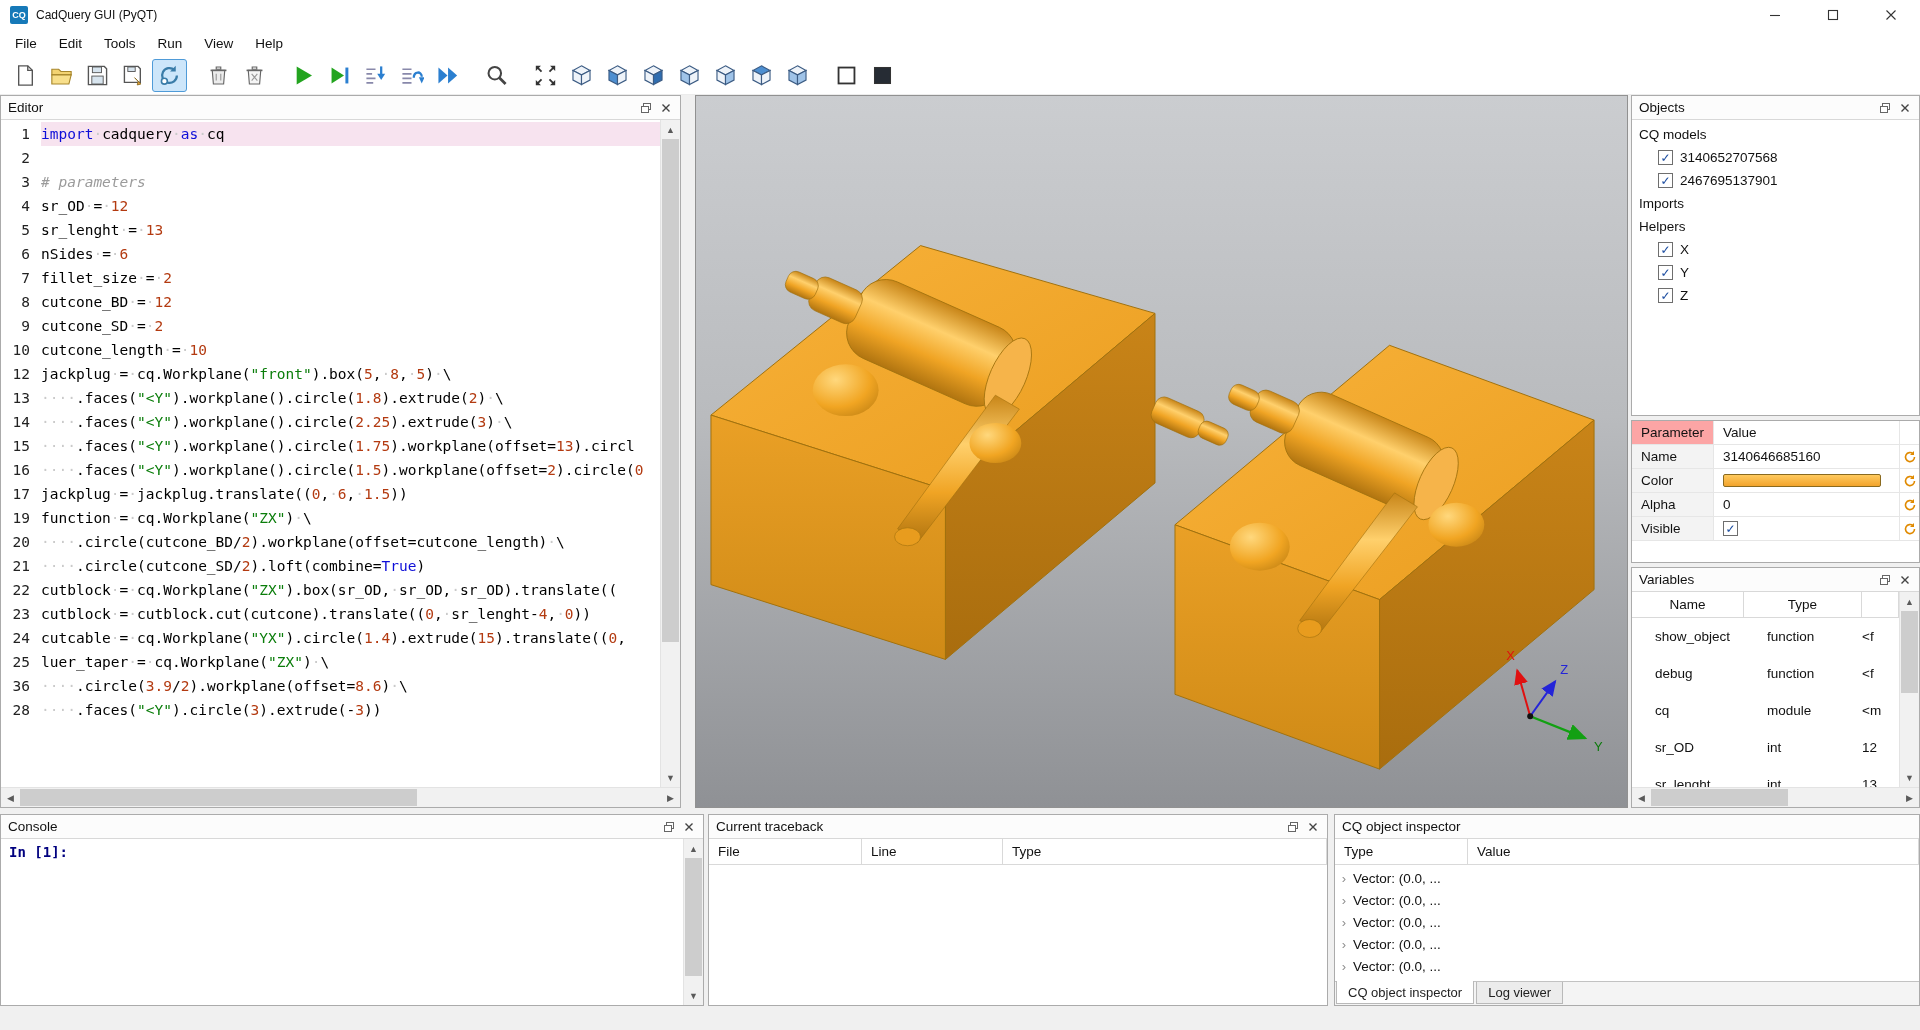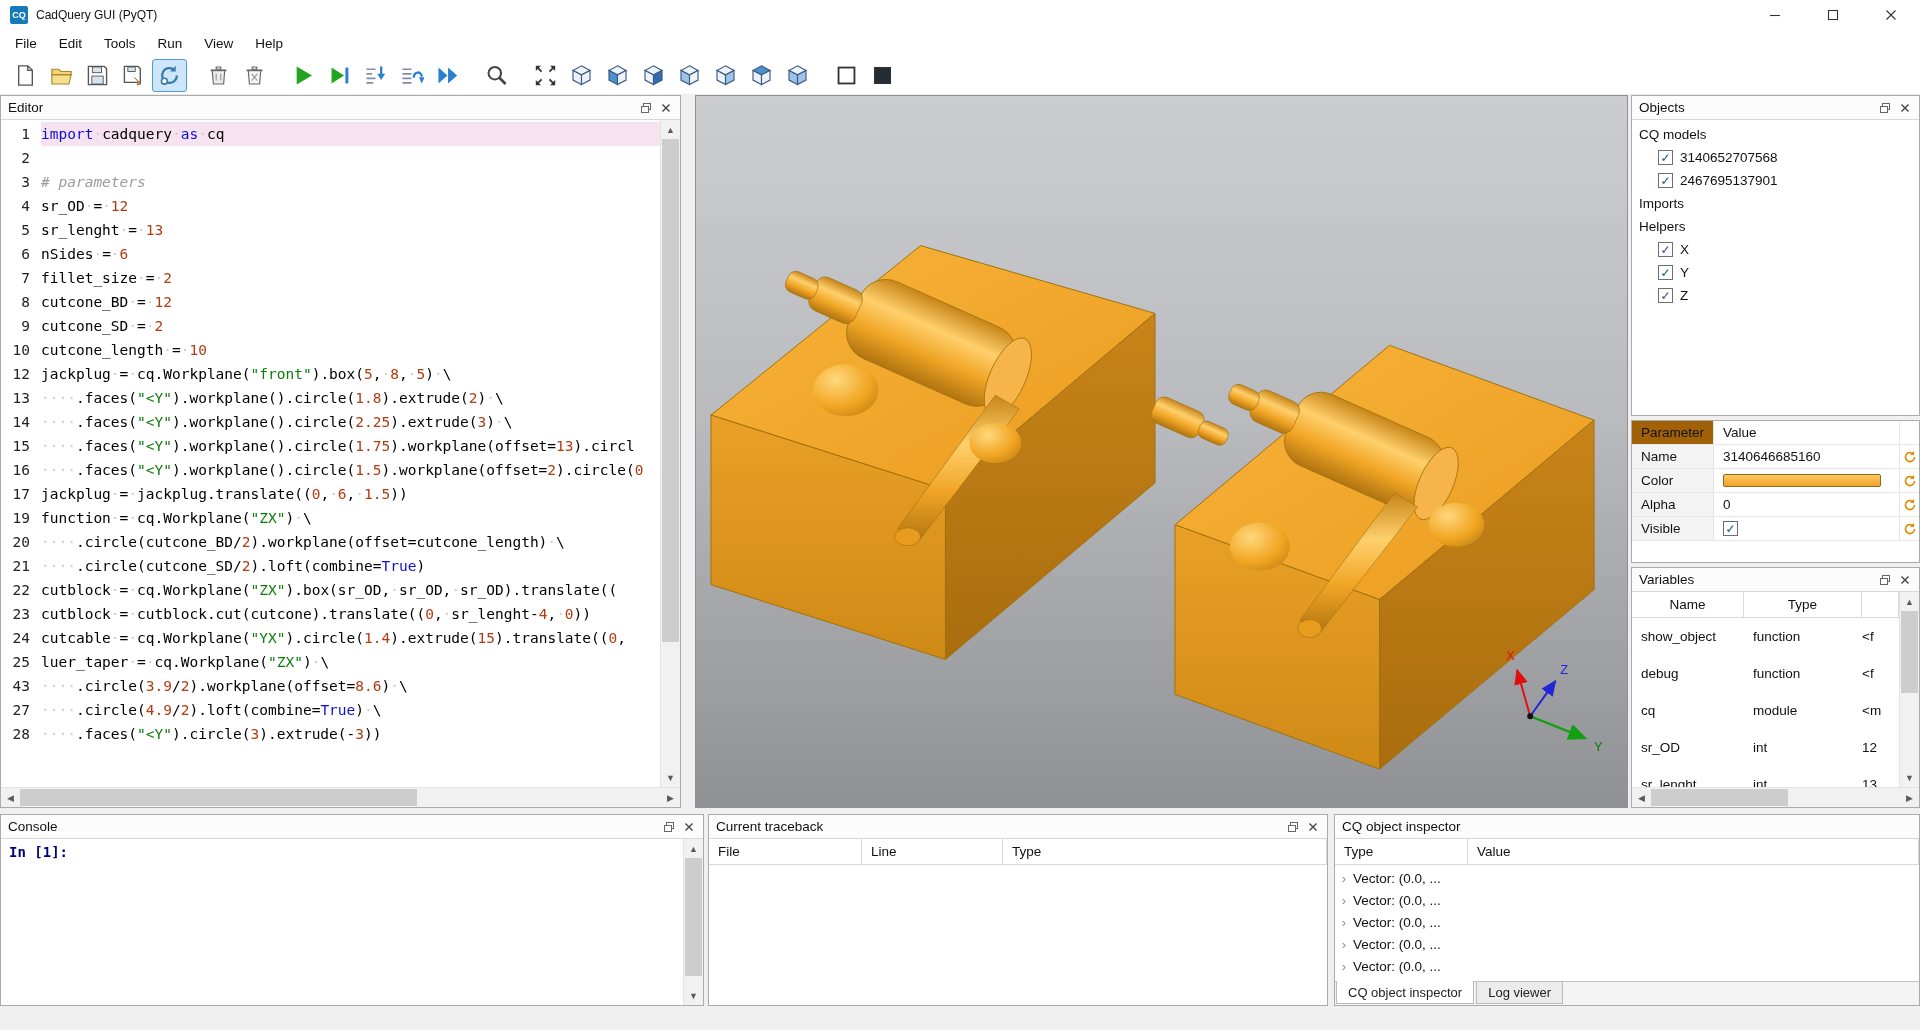--- a/index.html
+++ b/index.html
@@ -60,38 +60,38 @@
 .objects-panel{flex:0 0 321px}
 #objects-tree{flex:1;overflow:hidden;padding-top:3px}
 .tree-row{height:23px;display:flex;align-items:center;padding-left:7px;font-size:13.5px}
 .tree-row.ind{padding-left:26px}
 .cb{width:15px;height:15px;flex:0 0 15px;border:1px solid #6e6e6e;background:#fff;display:inline-flex;align-items:center;justify-content:center;font-size:12px;line-height:1;color:#1c4da0;margin-right:7px}
 
 .props{flex:0 0 143px;margin-top:4px;border:1px solid #ababab;background:#fff;display:flex;flex-direction:column;font-size:13.5px;overflow:hidden}
 .prop-row{flex:0 0 24px;display:flex;align-items:stretch;border-bottom:1px solid #e6e6e6}
 .prop-cell{display:flex;align-items:center}
 .prop-cell.lab{flex:0 0 82px;padding-left:9px;border-right:1px solid #e6e6e6;background:#f3f3f3}
-.prop-head .prop-cell.lab{background:#a16207}
+.prop-head .prop-cell.lab{background:#fca5a5}
 .prop-cell.val{flex:1;padding-left:9px;min-width:0}
 .prop-reset{flex:0 0 20px;display:flex;align-items:center;justify-content:center;border-left:1px solid #e6e6e6}
 .prop-reset svg{width:14px;height:14px}
 .swatch{width:158px;height:13px;border:1px solid #8a6a1f;border-radius:2px}
 
 .variables-panel{flex:1;margin-top:4px}
 .vars-body{flex:1;display:flex;min-height:0}
 .vars-table{flex:1;display:flex;flex-direction:column;min-width:0;overflow:hidden}
 .vars-head{flex:0 0 26px;display:flex;border-bottom:1px solid #d9d9d9;background:#fff}
 .vars-head>div{display:flex;align-items:center;justify-content:center;border-right:1px solid #d9d9d9;font-size:13.5px}
 .vc-name{flex:0 0 112px}
 .vc-type{flex:0 0 118px}
 .vc-val{flex:1;min-width:0}
 #vars-rows{flex:1;overflow:hidden}
 .var-row{height:37px;display:flex;align-items:center;font-size:13.5px}
 .var-row>div{overflow:hidden;white-space:nowrap}
-.var-row .vc-name,.var-row .vc-type{padding-left:9px}
+.var-row .vc-name,.var-row .vc-type{padding-left:23px}
 
 
 .splitter-h{flex:0 0 6px}
 .bottom{flex:0 0 192px;display:flex;min-height:0}
 .console-panel{flex:0 0 704px}
 .console-body{flex:1;display:flex;min-height:0}
 .console-text{flex:1;padding:5px 8px;font-family:"DejaVu Sans Mono","Liberation Mono",monospace;font-size:14px;font-weight:700;color:#00007f}
 .gapb{flex:0 0 4px}
 .gapb2{flex:0 0 6px}
 .traceback-panel{flex:0 0 620px}
@@ -405,26 +405,22 @@
           </div>
           <div class="cl">
             <span class="ln">24</span>
             <span class="lc"><span class="tk-p">cutcable</span><span class="tk-w">·</span><span class="tk-p">=</span><span class="tk-w">·</span><span class="tk-p">cq.Workplane(</span><span class="tk-s">"YX"</span><span class="tk-p">).circle(</span><span class="tk-n">1.4</span><span class="tk-p">).extrude(</span><span class="tk-n">15</span><span class="tk-p">).translate((</span><span class="tk-n">0</span><span class="tk-p">,</span></span>
           </div>
           <div class="cl">
             <span class="ln">25</span>
             <span class="lc"><span class="tk-p">luer_taper</span><span class="tk-w">·</span><span class="tk-p">=</span><span class="tk-w">·</span><span class="tk-p">cq.Workplane(</span><span class="tk-s">"ZX"</span><span class="tk-p">)</span><span class="tk-w">·</span><span class="tk-p">\</span></span>
           </div>
           <div class="cl">
-            <span class="ln">43</span>
+            <span class="ln">36</span>
             <span class="lc"><span class="tk-w">····</span><span class="tk-p">.circle(</span><span class="tk-n">3.9</span><span class="tk-p">/</span><span class="tk-n">2</span><span class="tk-p">).workplane(offset=</span><span class="tk-n">8.6</span><span class="tk-p">)</span><span class="tk-w">·</span><span class="tk-p">\</span></span>
-          </div>
-          <div class="cl">
-            <span class="ln">27</span>
-            <span class="lc"><span class="tk-w">····</span><span class="tk-p">.circle(</span><span class="tk-n">4.9</span><span class="tk-p">/</span><span class="tk-n">2</span><span class="tk-p">).loft(combine=</span><span class="tk-k">True</span><span class="tk-p">)</span><span class="tk-w">·</span><span class="tk-p">\</span></span>
           </div>
           <div class="cl">
             <span class="ln">28</span>
             <span class="lc"><span class="tk-w">····</span><span class="tk-p">.faces(</span><span class="tk-s">"&lt;Y"</span><span class="tk-p">).circle(</span><span class="tk-n">3</span><span class="tk-p">).extrude(-</span><span class="tk-n">3</span><span class="tk-p">))</span></span>
           </div>
         </div>
       <div class="vscroll">
         <div class="sarrow">▲</div>
         <div class="strack">
             <div class="sthumb" style="top:0;height:80%"></div>

